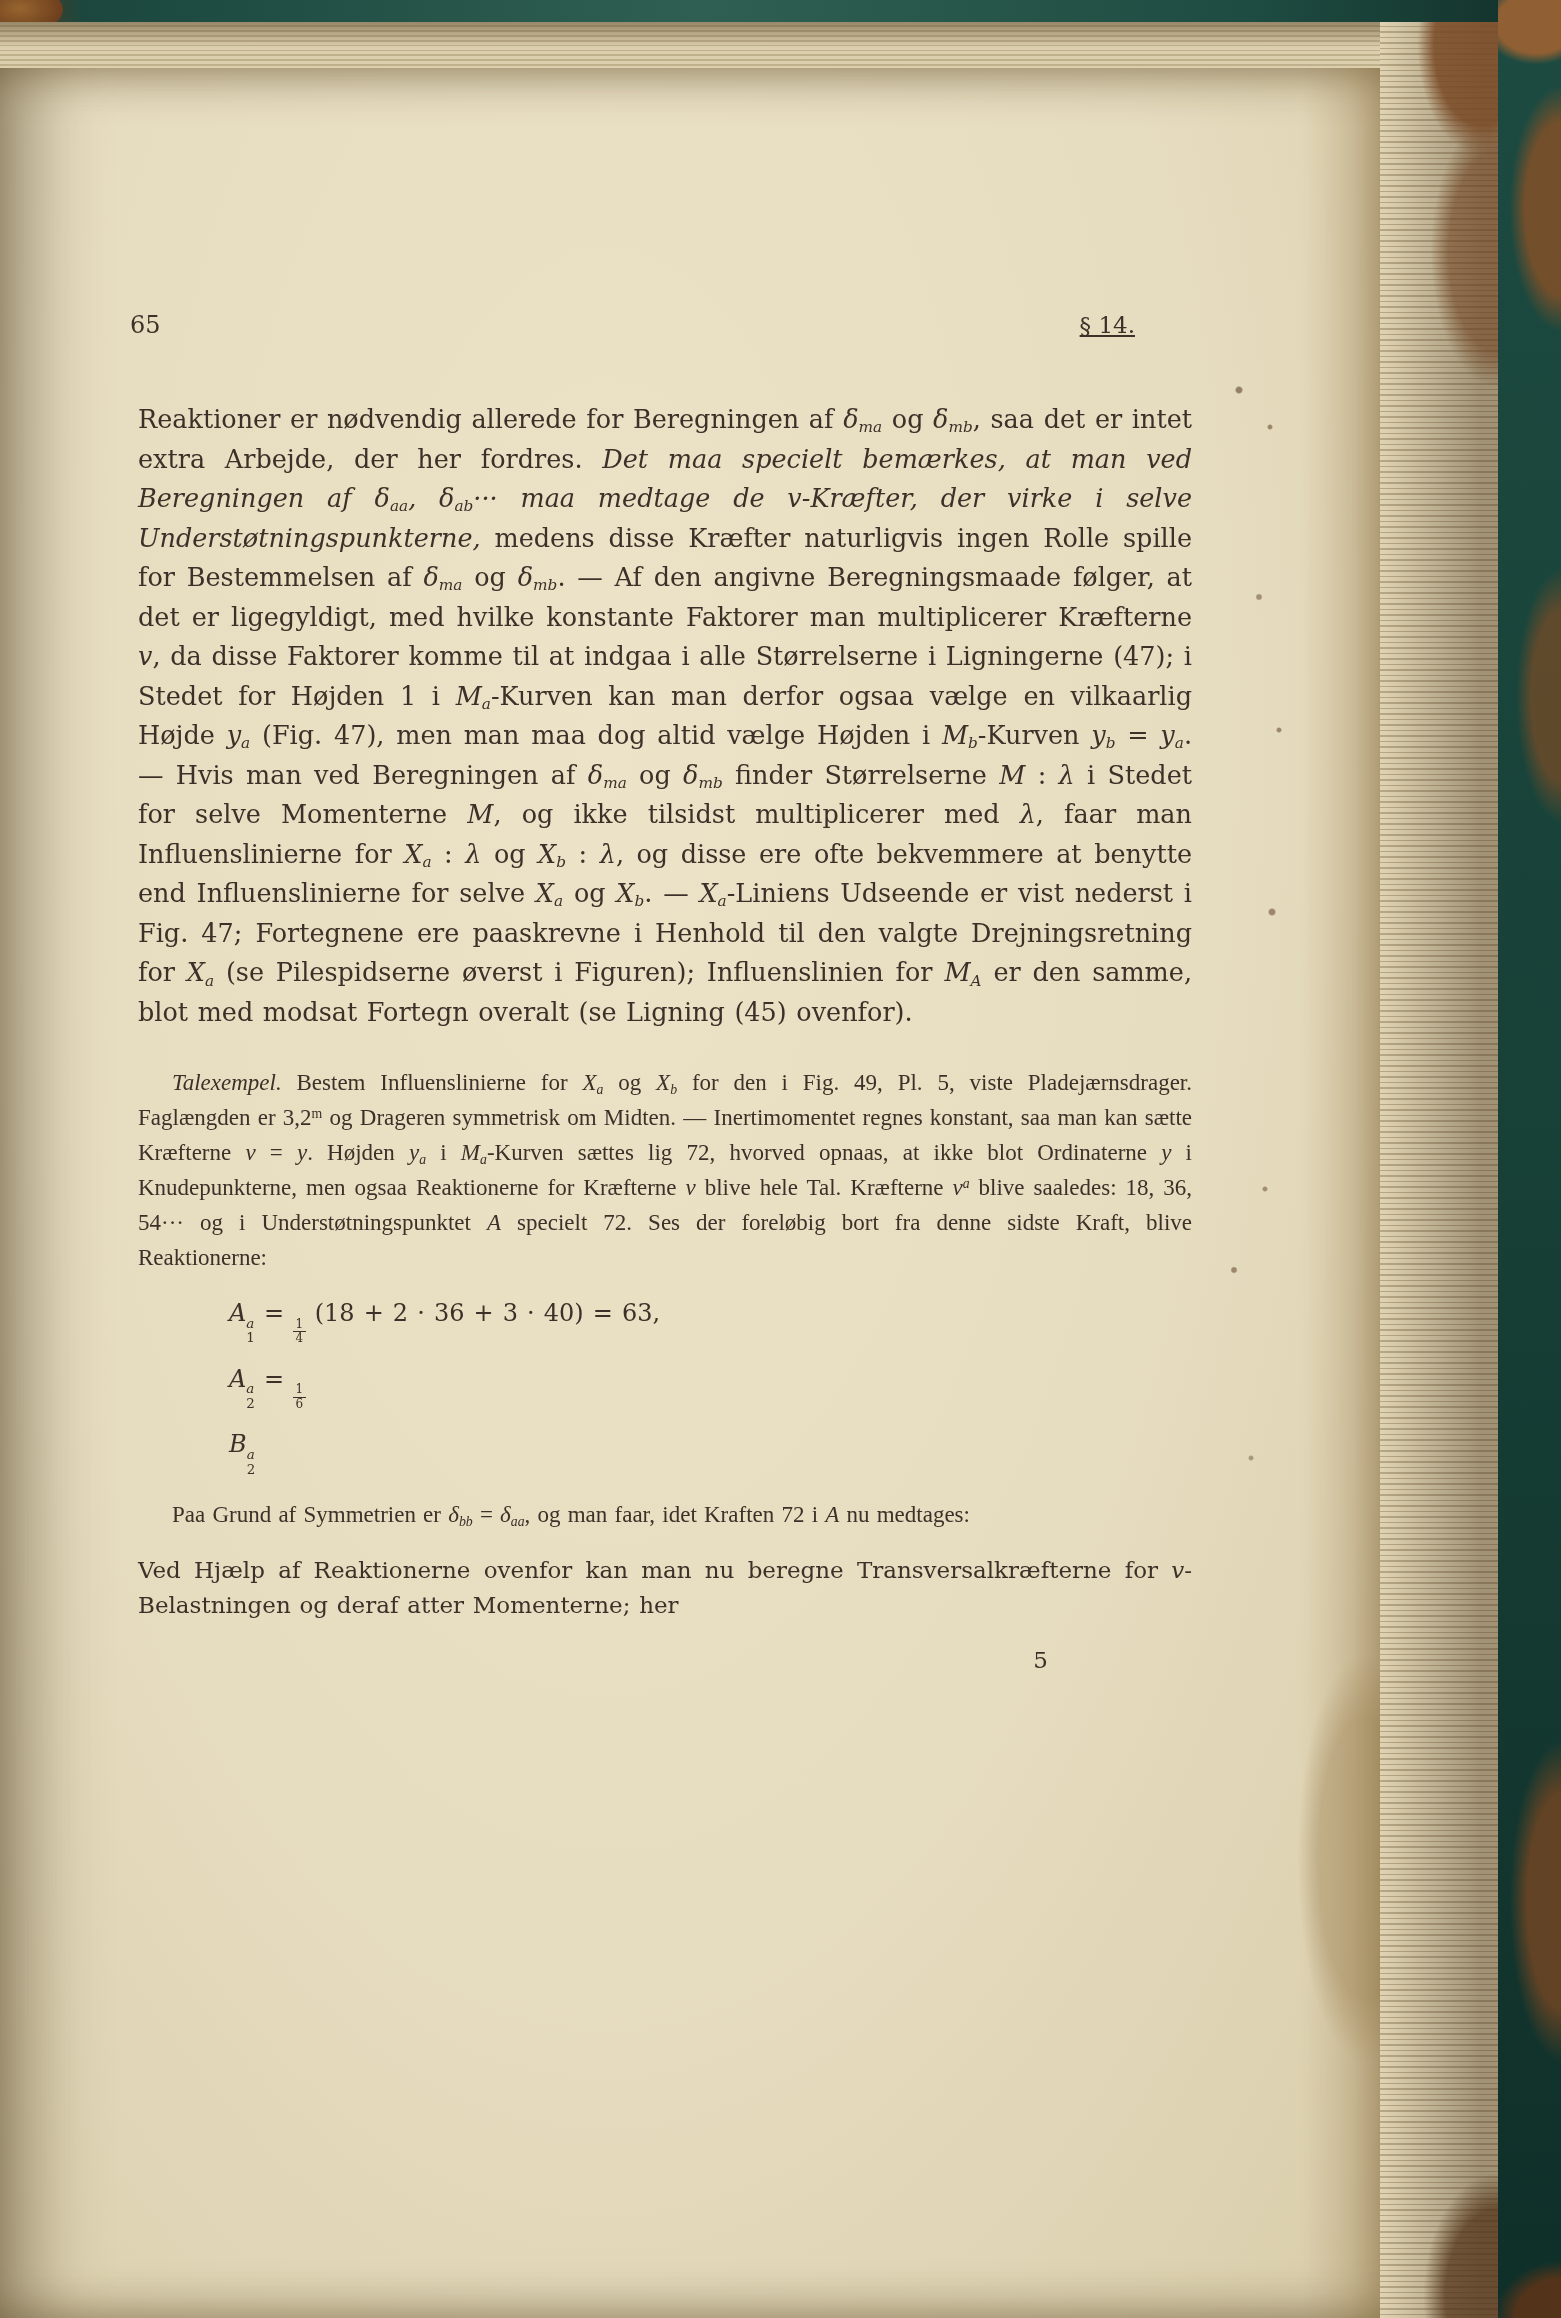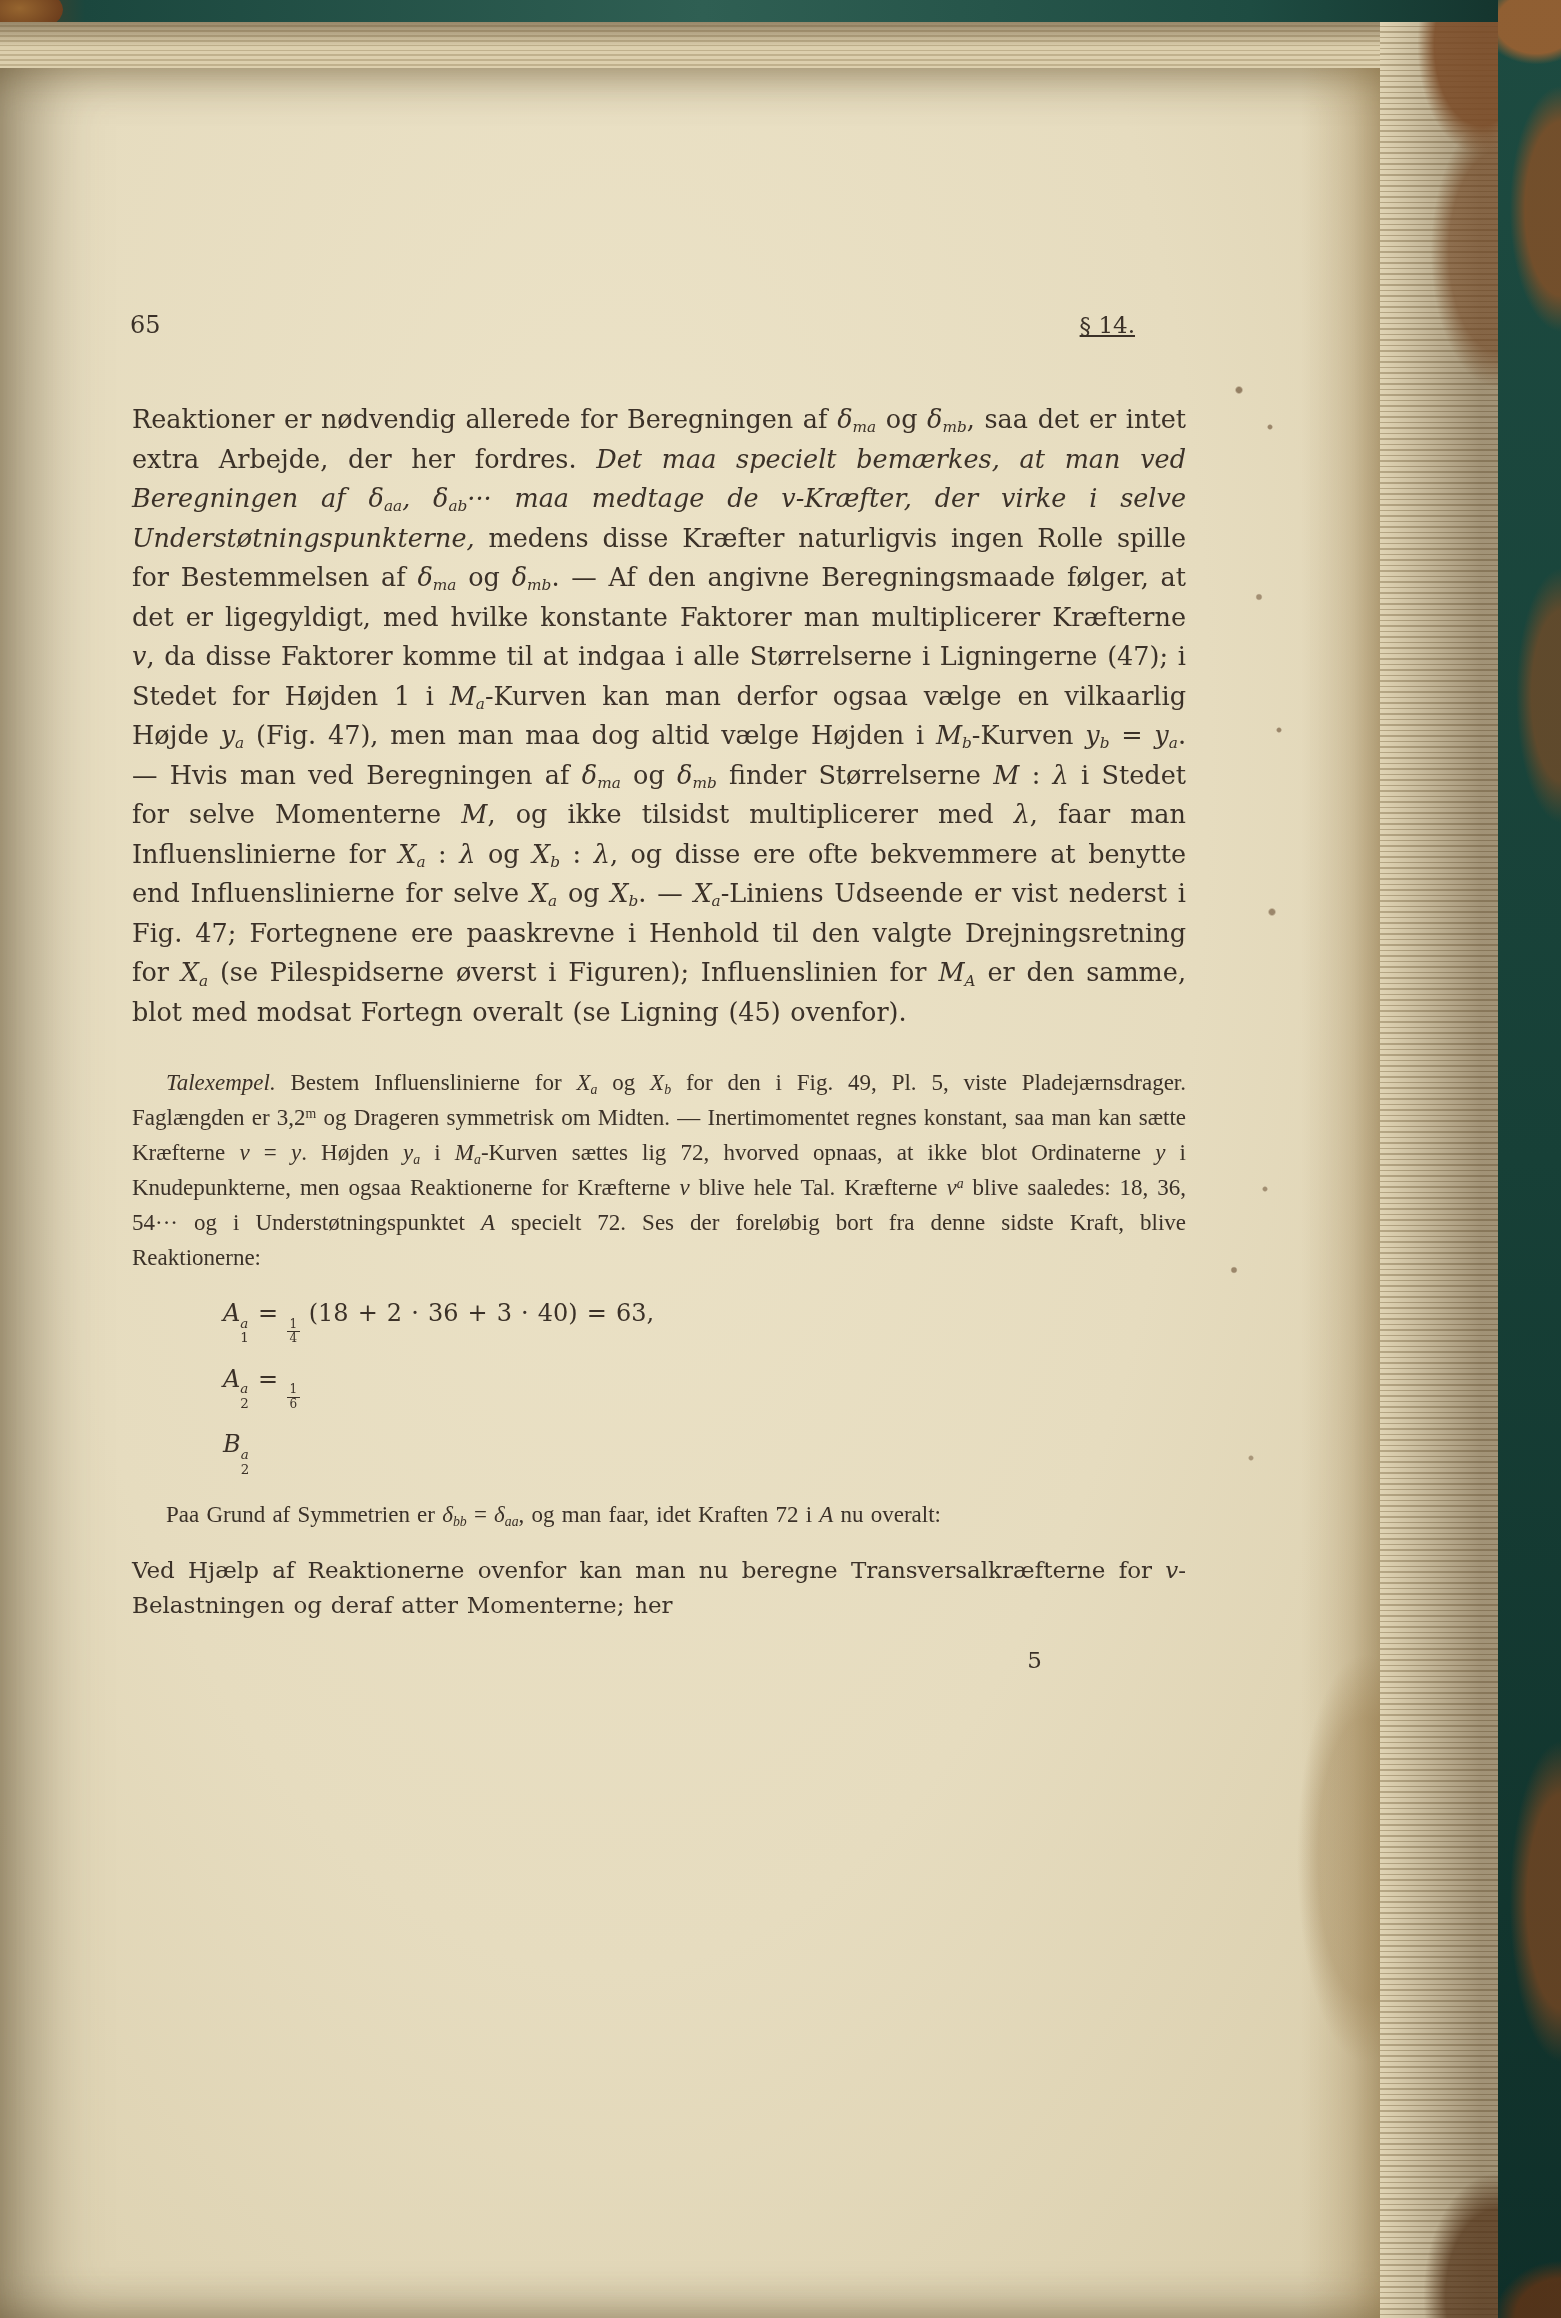--- a/index.html
+++ b/index.html
@@ -67,21 +67,21 @@
       radial-gradient(circle 3.6px at 1234px 1202px, rgba(82,52,26,.5) 0 60%, rgba(82,52,26,0) 100%),
       radial-gradient(circle 3px at 1251px 1390px, rgba(82,52,26,.4) 0 60%, rgba(82,52,26,0) 100%),
       radial-gradient(85px 255px at 1365px 1790px, rgba(140,108,58,.30) 0 55%, rgba(140,108,58,0) 80%);
   }
   .page-header{
     position:absolute;left:130px;top:243px;width:1054px;height:36px;
     font-size:24px;text-align:left;
   }
   .page-header .section{position:absolute;right:49px;top:1.2px;font-size:23px;text-decoration:underline;}
   .textcol{
-    position:absolute;left:132px;top:332px;width:1054px;
+    position:absolute;left:138px;top:332px;width:1054px;
     text-align:justify;word-spacing:.15em;
   }
   p{margin:0;}
   .p1{font-size:25.5px;line-height:1.55;}
   .p2{font-size:23px;line-height:1.52;margin-top:34px;}
   .ind{text-indent:34px;font-family:Liberation Serif, serif;}
   .mt{margin-top:20.6px;}
   .eqs{margin:22px 0 6px 91px;text-align:left;font-size:24px;}
   .eq{margin-bottom:18px;line-height:1.3;}
   .sig{margin-top:24px;text-align:right;padding-right:144px;font-size:23px;}
@@ -134,21 +134,21 @@
             </span><span> = </span><span class="frac">
               <span class="num">1</span>
               <span class="den">6</span>
             </span></div>
         <div class="eq"><span class="it">B</span><span class="stk">
               <span class="t">a</span>
               <span class="b">2</span>
             </span></div>
       </div>
 
-      <p class="p2 ind mt"><span>Paa Grund af Symmetrien er </span><span class="it">δ</span><span class="it sb">bb</span><span> = </span><span class="it">δ</span><span class="it sb">aa</span><span>, og man faar, idet Kraften 72 i </span><span class="it">A</span><span> nu overalt:</span></p>
+      <p class="p2 ind mt"><span>Paa Grund af Symmetrien er </span><span class="it">δ</span><span class="it sb">bb</span><span> = </span><span class="it">δ</span><span class="it sb">aa</span><span>, og man faar, idet Kraften 72 i </span><span class="it">A</span><span> nu medtages:</span></p>
 
 
       <p class="p2 mt"><span>Ved Hjælp af Reaktionerne ovenfor kan man nu beregne Transversalkræfterne for </span><span class="it">v</span><span>-Belastningen og deraf atter Momenterne; her</span></p>
 
       <div class="sig">5</div>
     </div>
   </div>
 
 </div>
 

